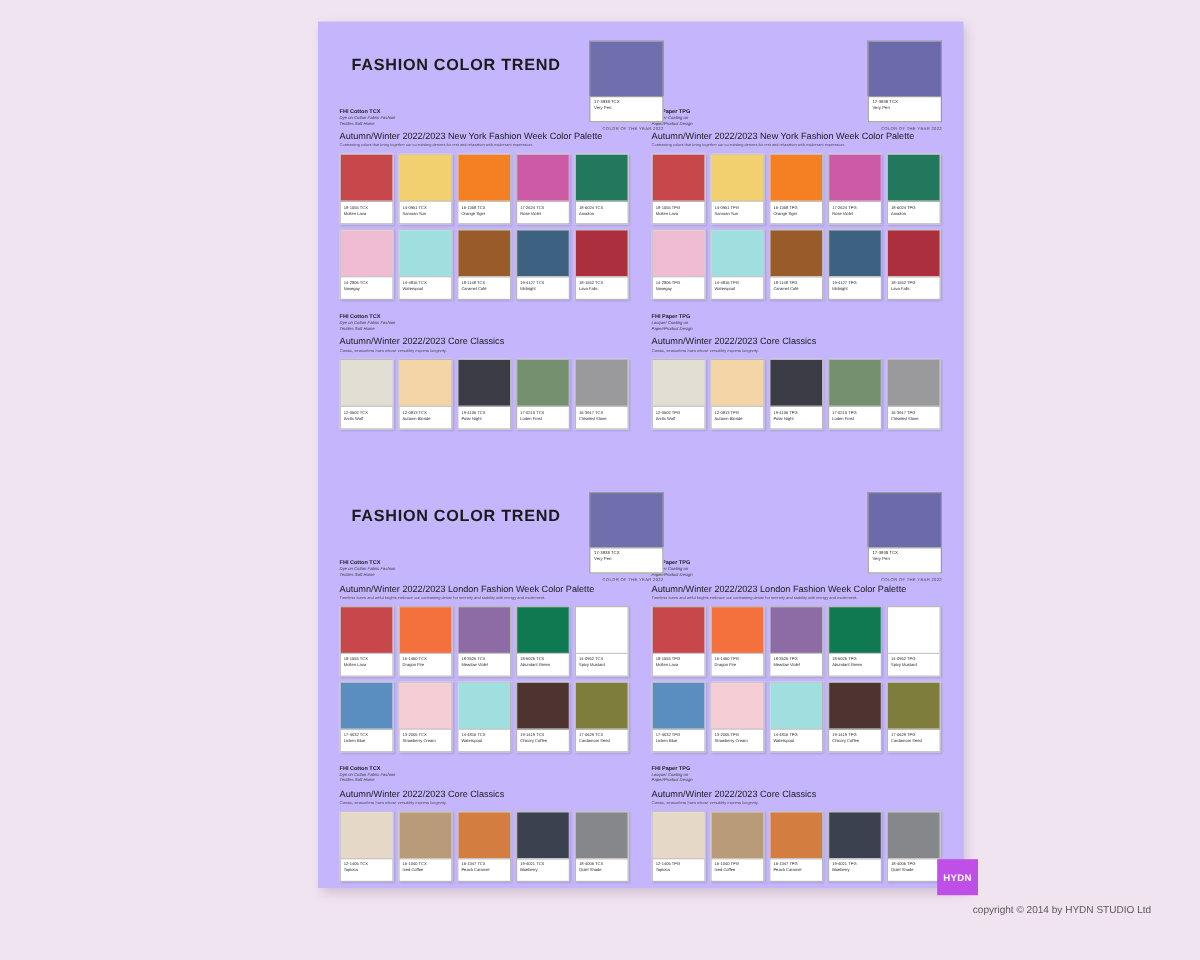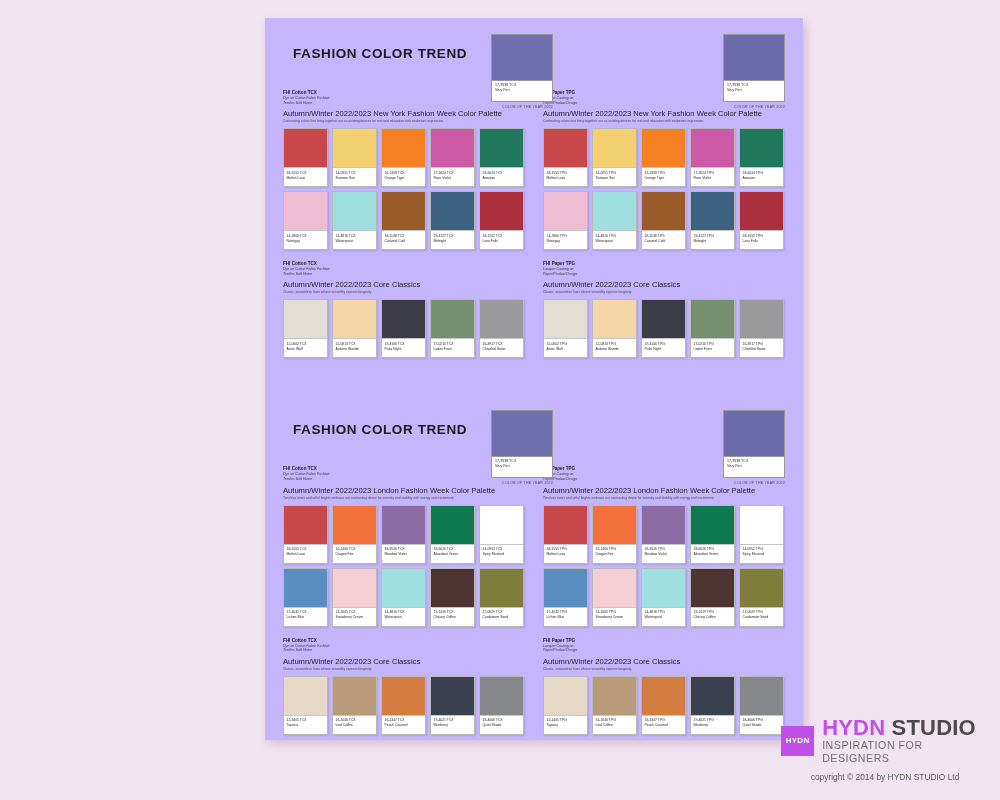--- a/index.html
+++ b/index.html
@@ -658,23 +658,17 @@
               </div>
             </div>
           </div>
         </div>
       </div>
   </div>
 
   <div class="logo">
     <div class="logo-top">
       <div class="badge">HYDN</div>
-      <div class="logo-txt">
-        <div class="logo-line1">
-          <span class="hydn">HYDN</span><span> </span><span class="studio">STUDIO</span>
-        </div>
-        <div class="logo-line2">INSPIRATION FOR DESIGNERS</div>
-      </div>
     </div>
     <div class="copy">copyright © 2014 by HYDN STUDIO Ltd</div>
   </div>
 
 </div>
 
 </body></html>

